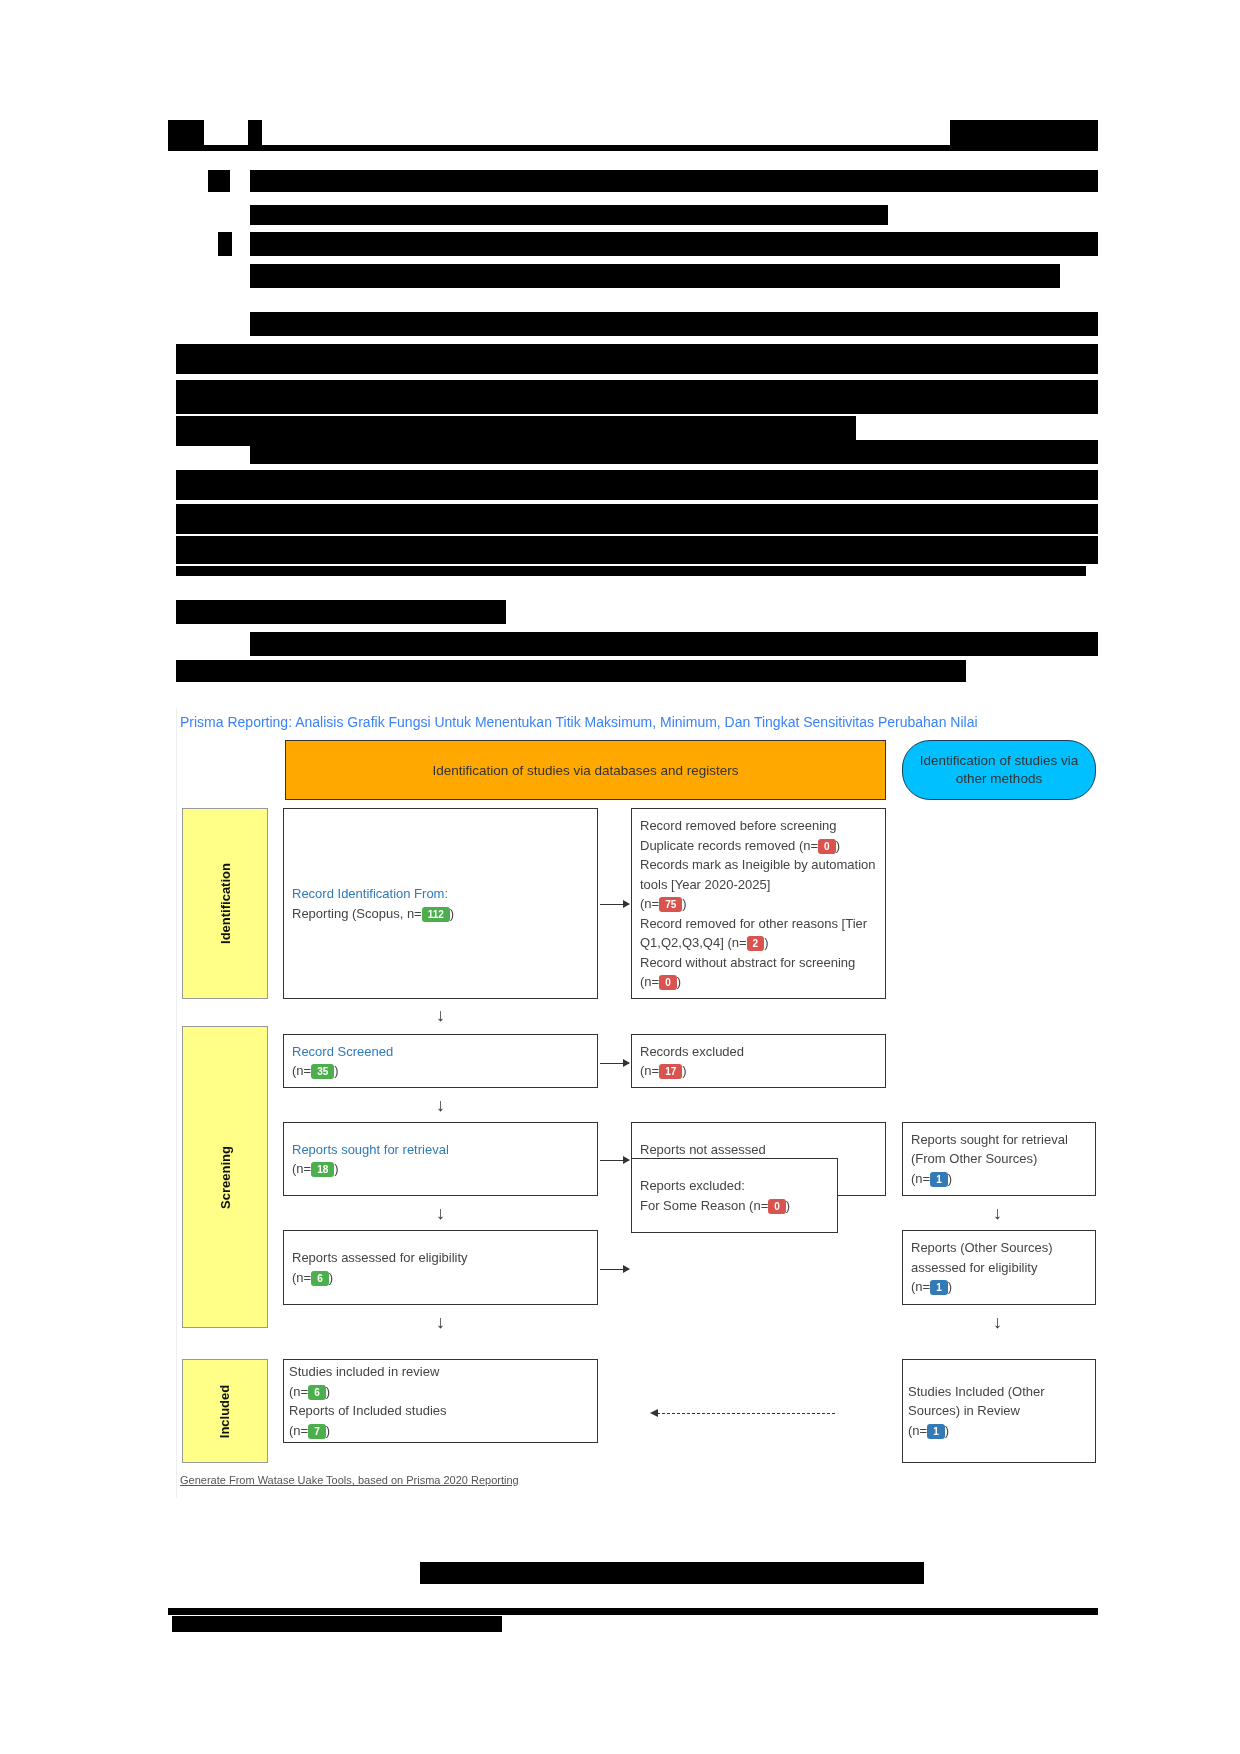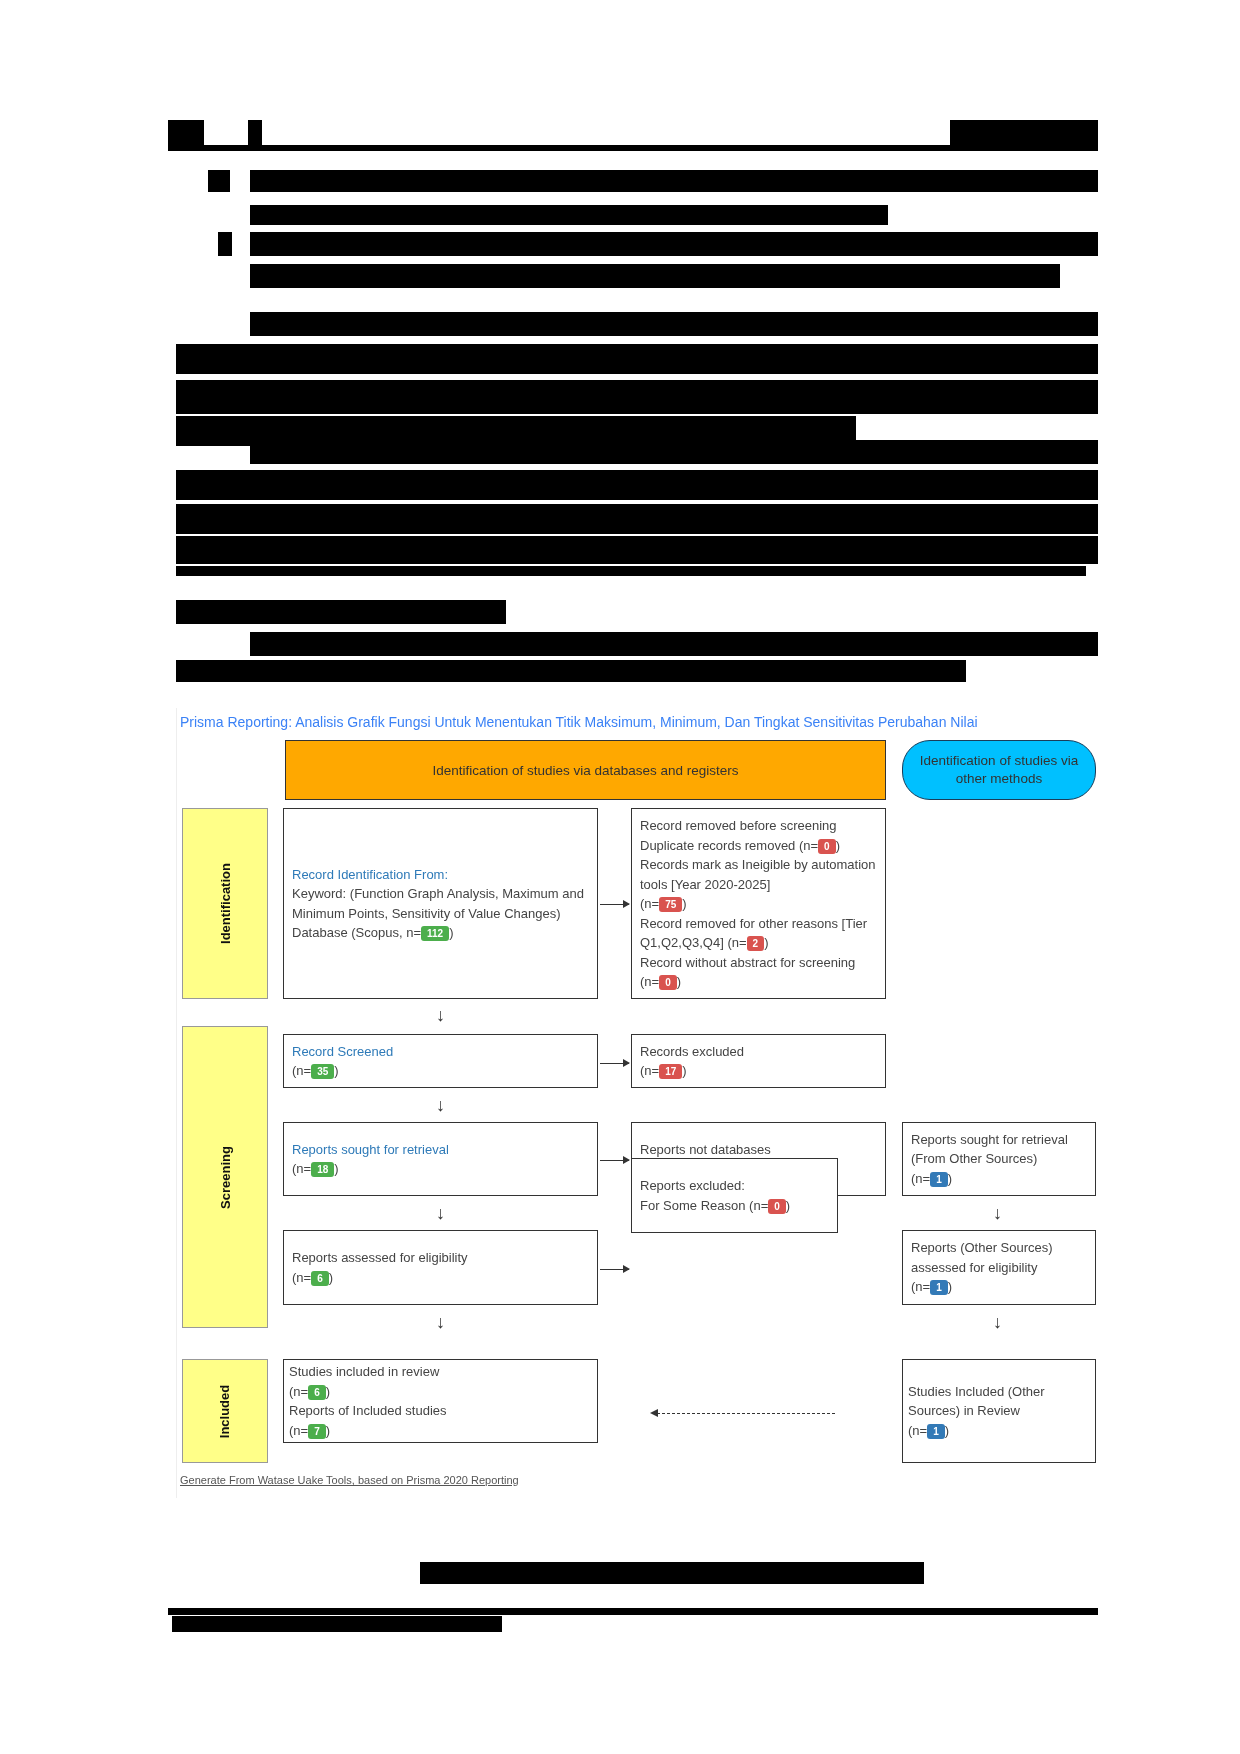--- a/index.html
+++ b/index.html
@@ -75,22 +75,21 @@
 </div>
 <div class="side" style="left:182px;top:1026px;width:86px;height:302px;">
   <span>Screening</span>
 </div>
 <div class="side" style="left:182px;top:1359px;width:86px;height:104px;">
   <span>Included</span>
 </div>
 
 <div class="box vcenter" style="left:283px;top:808px;width:315px;height:191px;">
   <div class="blue-text">Record Identification From:</div>
-  <div>Keyword: (Function Graph Analysis, Maximum and Minimum Points, Sensitivity of Value Changes)</div>
-  <div><span>Database (Scopus, n=</span><span class="badge green">112</span><span>)</span></div>
+  <div><span>Reporting (Scopus, n=</span><span class="badge green">112</span><span>)</span></div>
 </div>
 <div class="arrow-r" style="left:600px;top:904px;width:29px;"></div>
 <div class="box" style="left:631px;top:808px;width:255px;height:191px;padding-top:7px;">
   <div>Record removed before screening</div>
   <div><span>Duplicate records removed (n=</span><span class="badge red">0</span><span>)</span></div>
   <div>Records mark as Ineigible by automation tools [Year 2020-2025]</div>
   <div><span>(n=</span><span class="badge red">75</span><span>)</span></div>
   <div><span>Record removed for other reasons [Tier Q1,Q2,Q3,Q4] (n=</span><span class="badge red">2</span><span>)</span></div>
   <div>Record without abstract for screening</div>
   <div><span>(n=</span><span class="badge red">0</span><span>)</span></div>
@@ -109,21 +108,21 @@
 </div>
 
 <div class="arrow-d" style="left:436px;top:1096px;">↓</div>
 
 <div class="box vcenter" style="left:283px;top:1122px;width:315px;height:74px;">
   <div class="blue-text">Reports sought for retrieval</div>
   <div><span>(n=</span><span class="badge green">18</span><span>)</span></div>
 </div>
 <div class="arrow-r" style="left:600px;top:1160px;width:29px;"></div>
 <div class="box vcenter" style="left:631px;top:1122px;width:255px;height:74px;">
-  <div>Reports not databases</div>
+  <div>Reports not assessed</div>
   <div><span>(n=</span><span class="badge red">12</span><span>)</span></div>
 </div>
 <div class="box vcenter" style="left:902px;top:1122px;width:194px;height:74px;">
   <div>Reports sought for retrieval (From Other Sources)</div>
   <div><span>(n=</span><span class="badge blue">1</span><span>)</span></div>
 </div>
 
 <div class="arrow-d" style="left:436px;top:1204px;">↓</div>
 <div class="arrow-d" style="left:993px;top:1204px;">↓</div>
 

